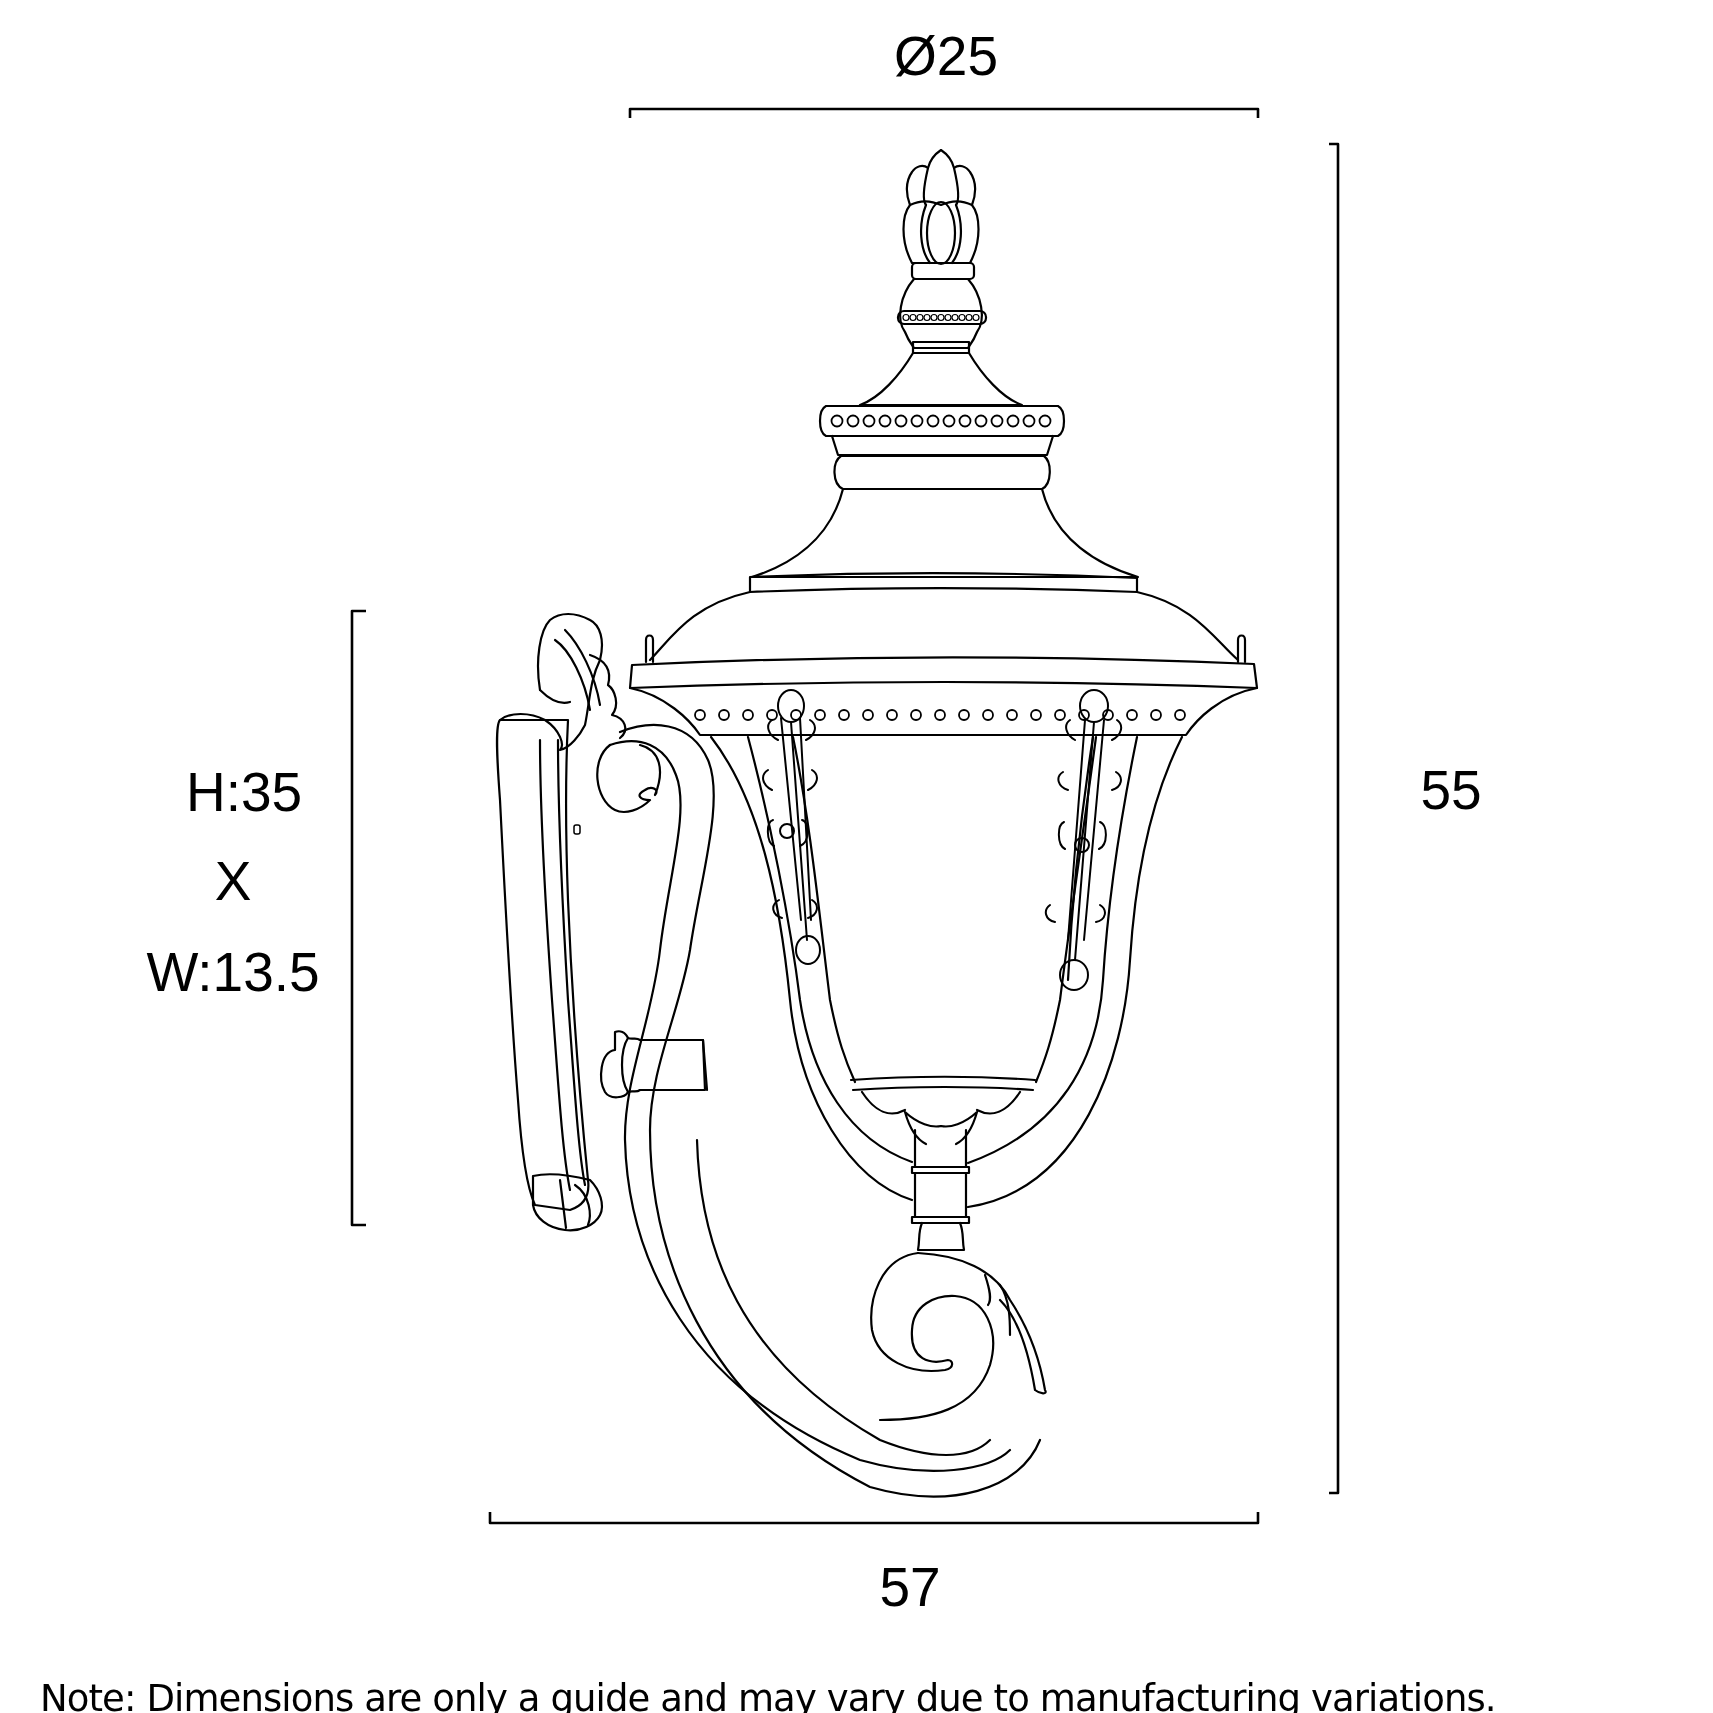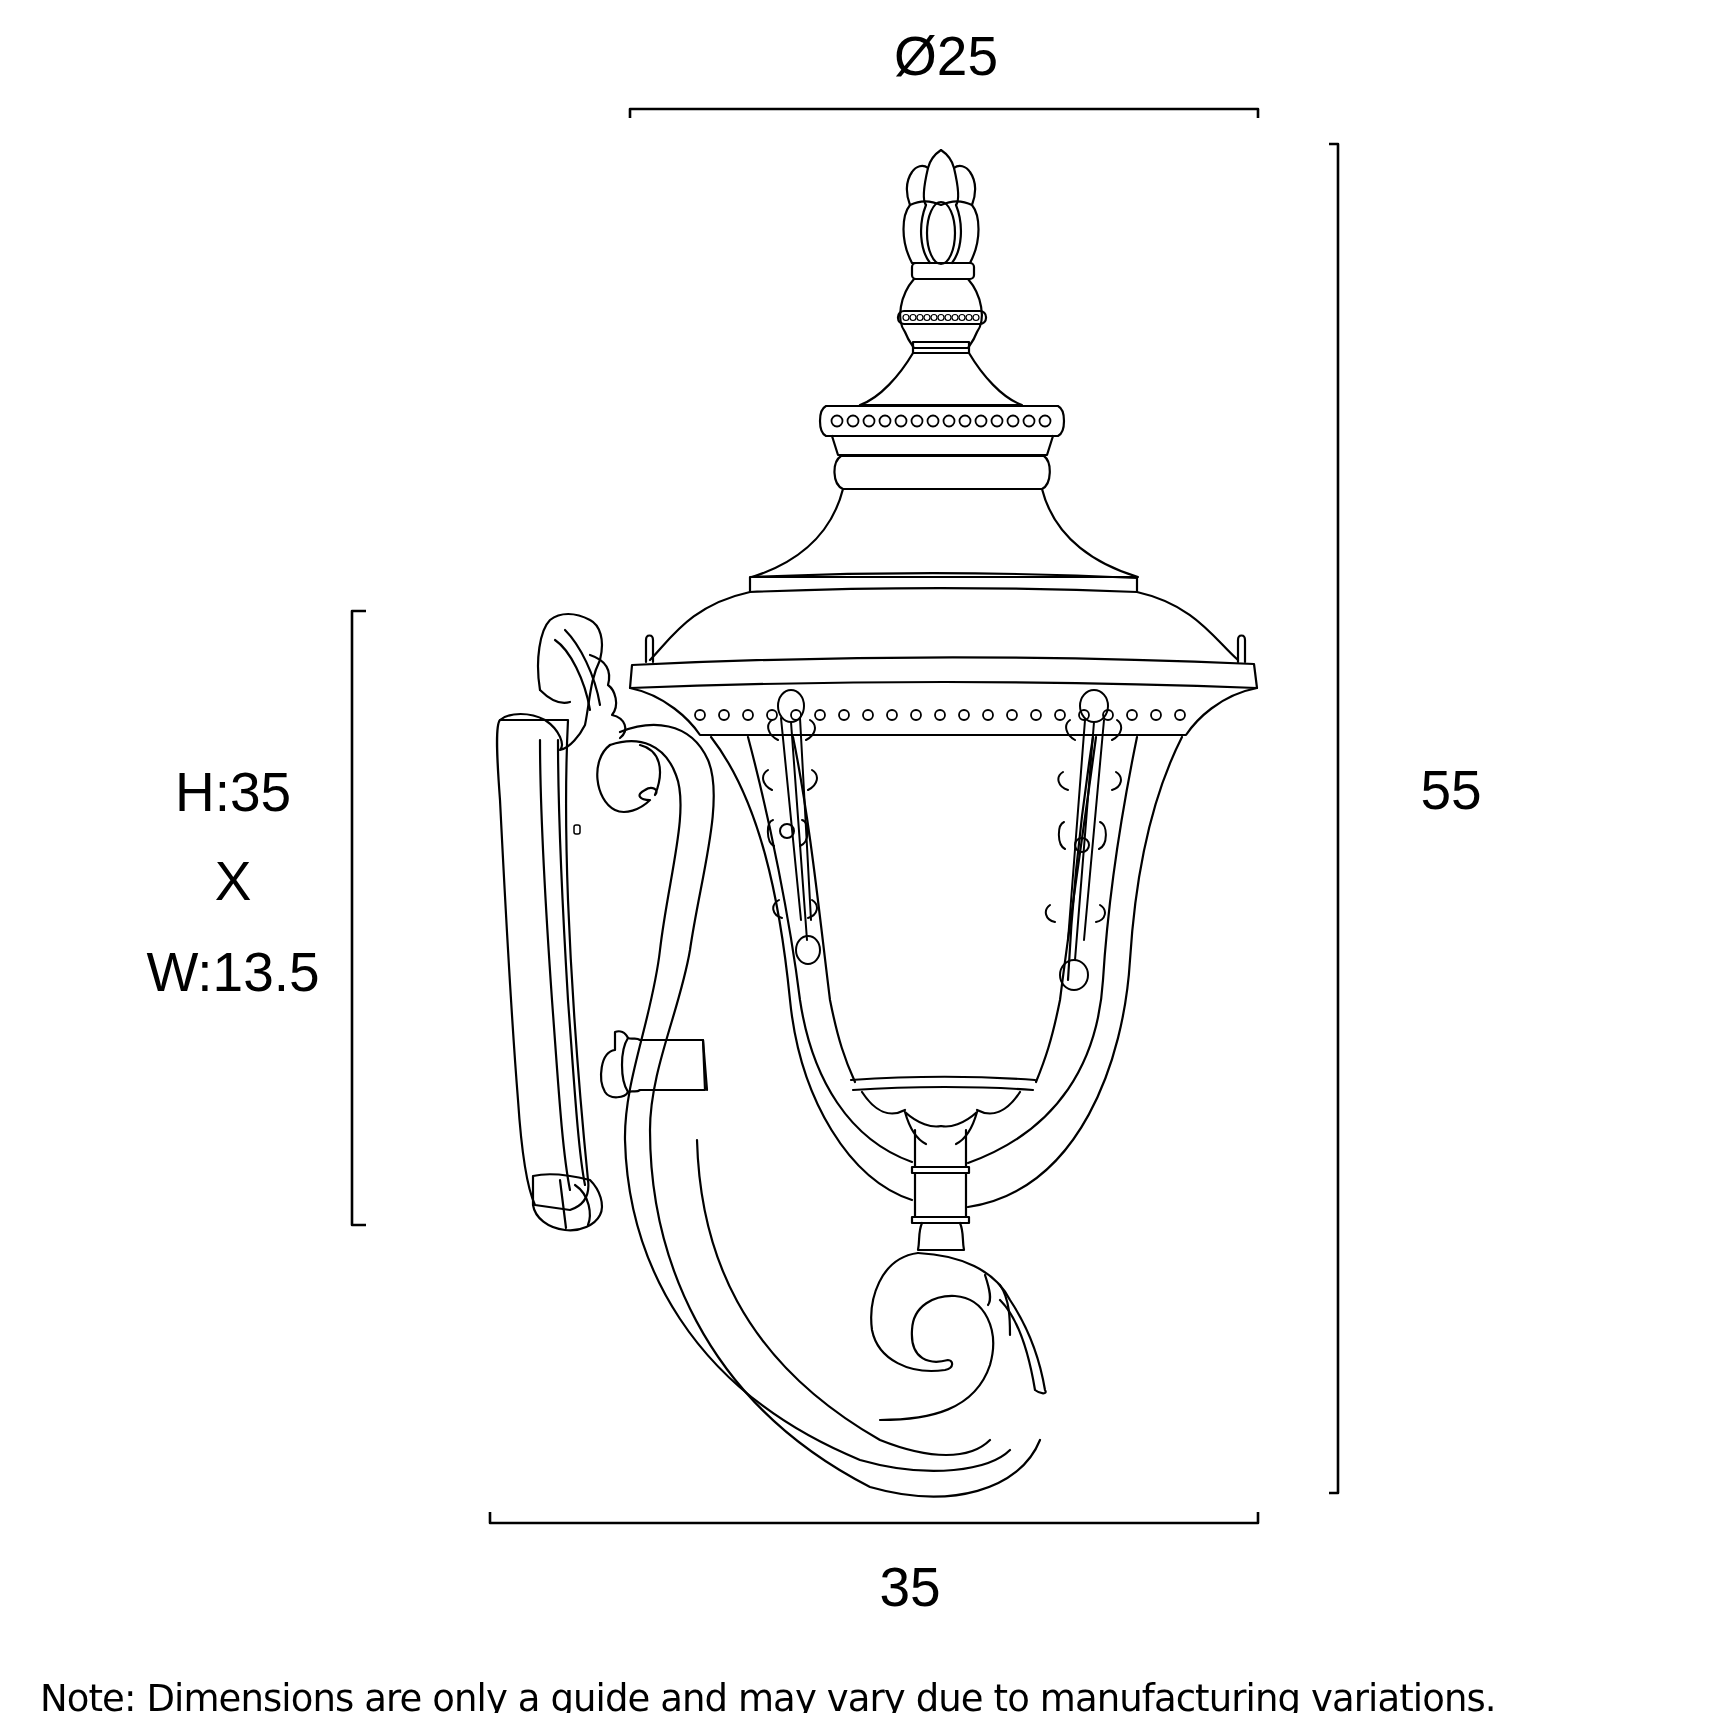--- a/index.html
+++ b/index.html
@@ -173,21 +173,21 @@
     <path d="M590 655 C605 660 612 670 608 685 C615 690 620 705 612 715 C625 718 630 730 620 738"></path>
     <path d="M533 1176 C550 1172 570 1175 590 1180 C600 1190 605 1205 600 1215 C595 1225 580 1232 565 1230 C548 1228 535 1218 533 1205 Z"></path>
     <path d="M560 1180 L566 1228 M575 1185 C590 1195 592 1215 588 1225"></path>
   </g>
 </svg>
 
 <div class="dim-label" style="left:946px; top:56px;">Ø25</div>
 
 <div class="dim-label" style="left:1427px; top:790px;margin-left:24px;">55</div>
 
-<div class="dim-label" style="left:233px; top:792px;">H:35</div>
+<div class="dim-label" style="left:244px; top:792px;">H:35</div>
 <div class="dim-label" style="left:233px; top:881px;">X</div>
 <div class="dim-label" style="left:233px; top:972px;">W:13.5</div>
 
-<div class="dim-label" style="left:910px; top:1587px;">35</div>
+<div class="dim-label" style="left:910px; top:1587px;">57</div>
 
 <div class="note">Note: Dimensions are only a guide and may vary due to manufacturing variations.</div>
 
 </div>
 
 </body></html>

